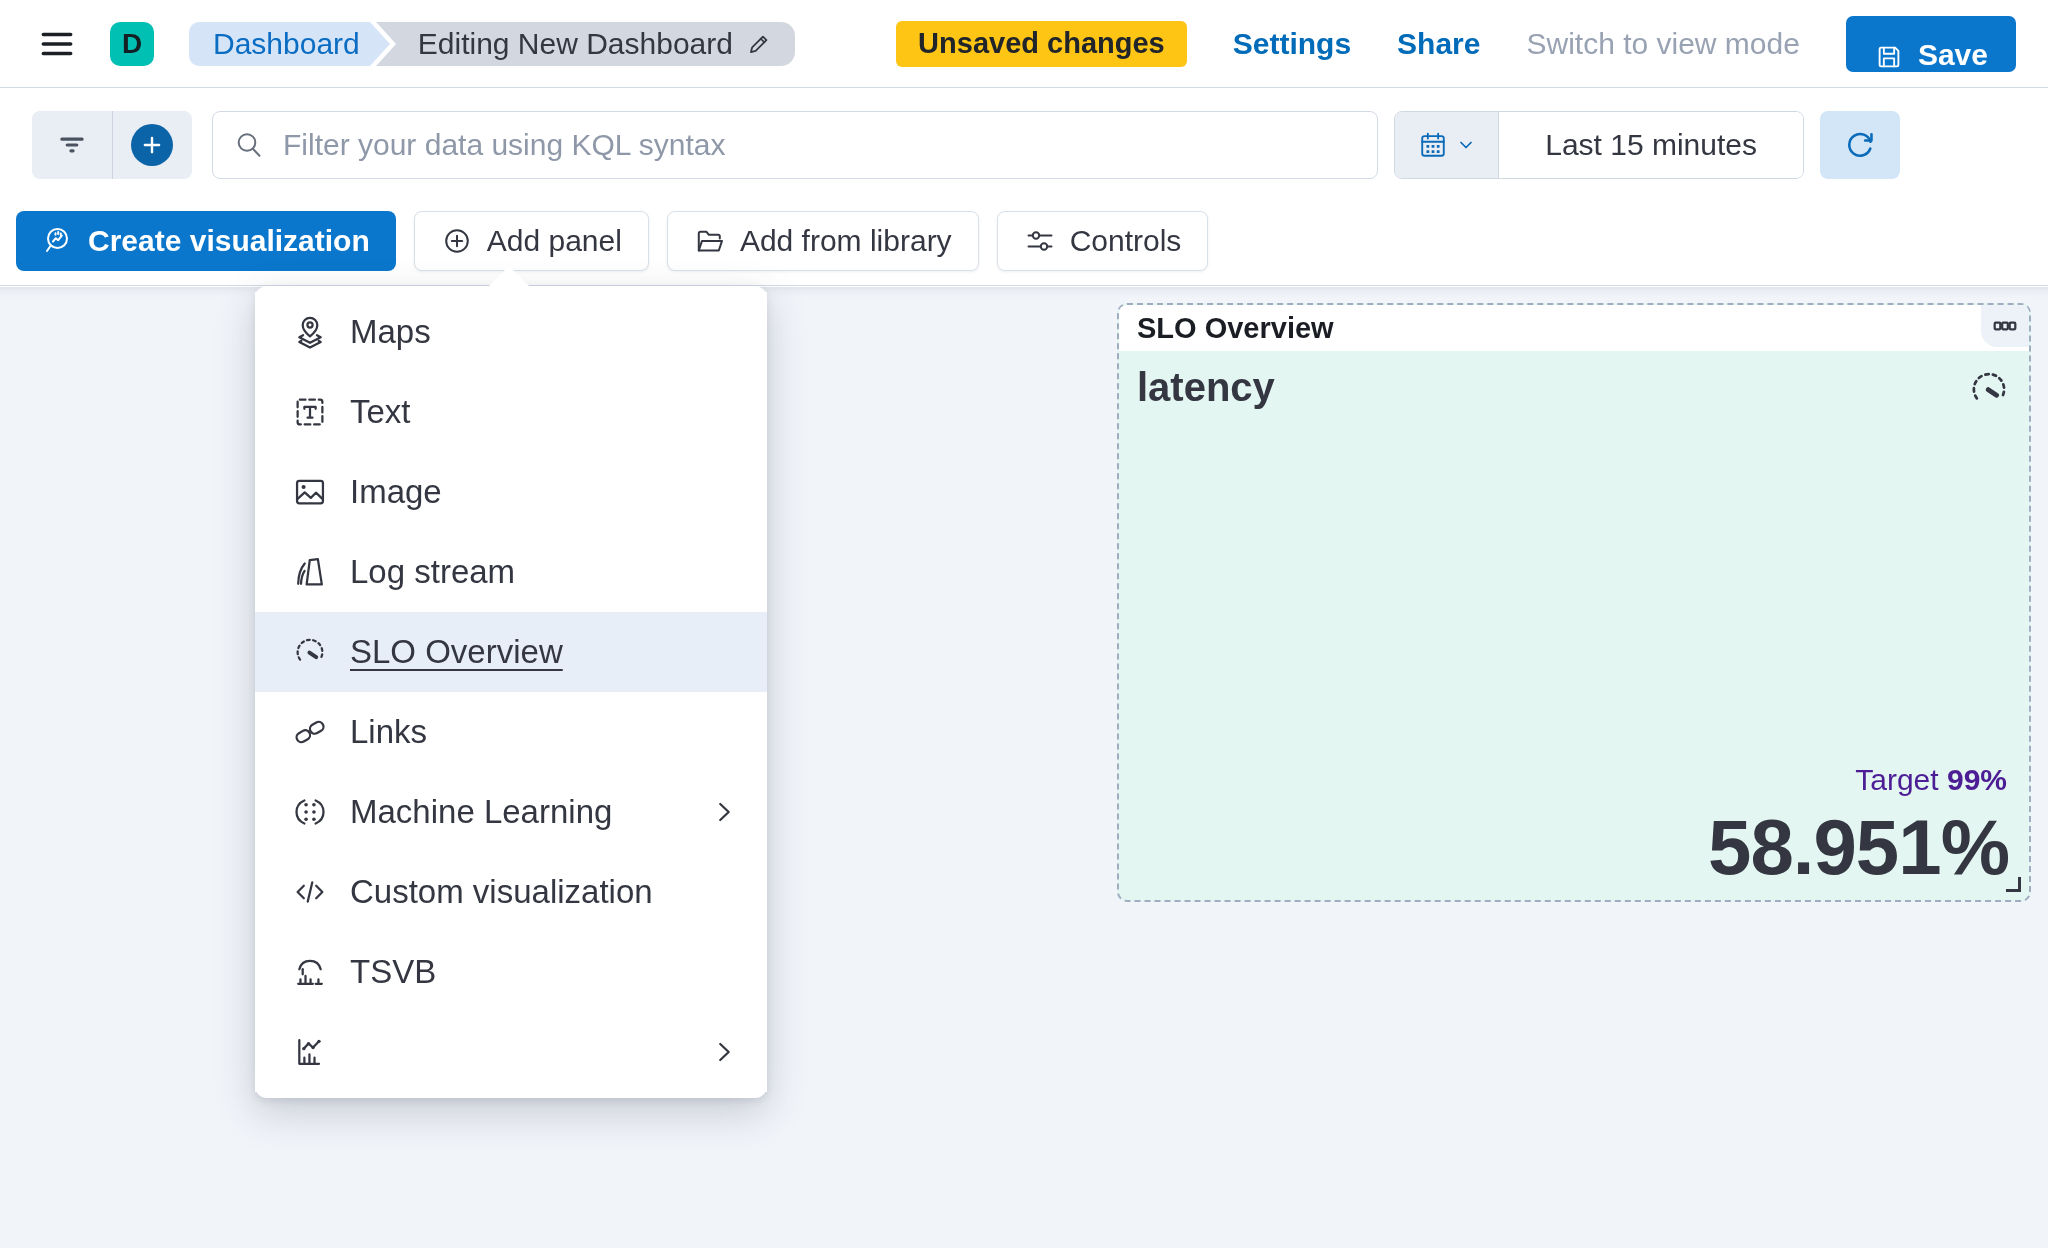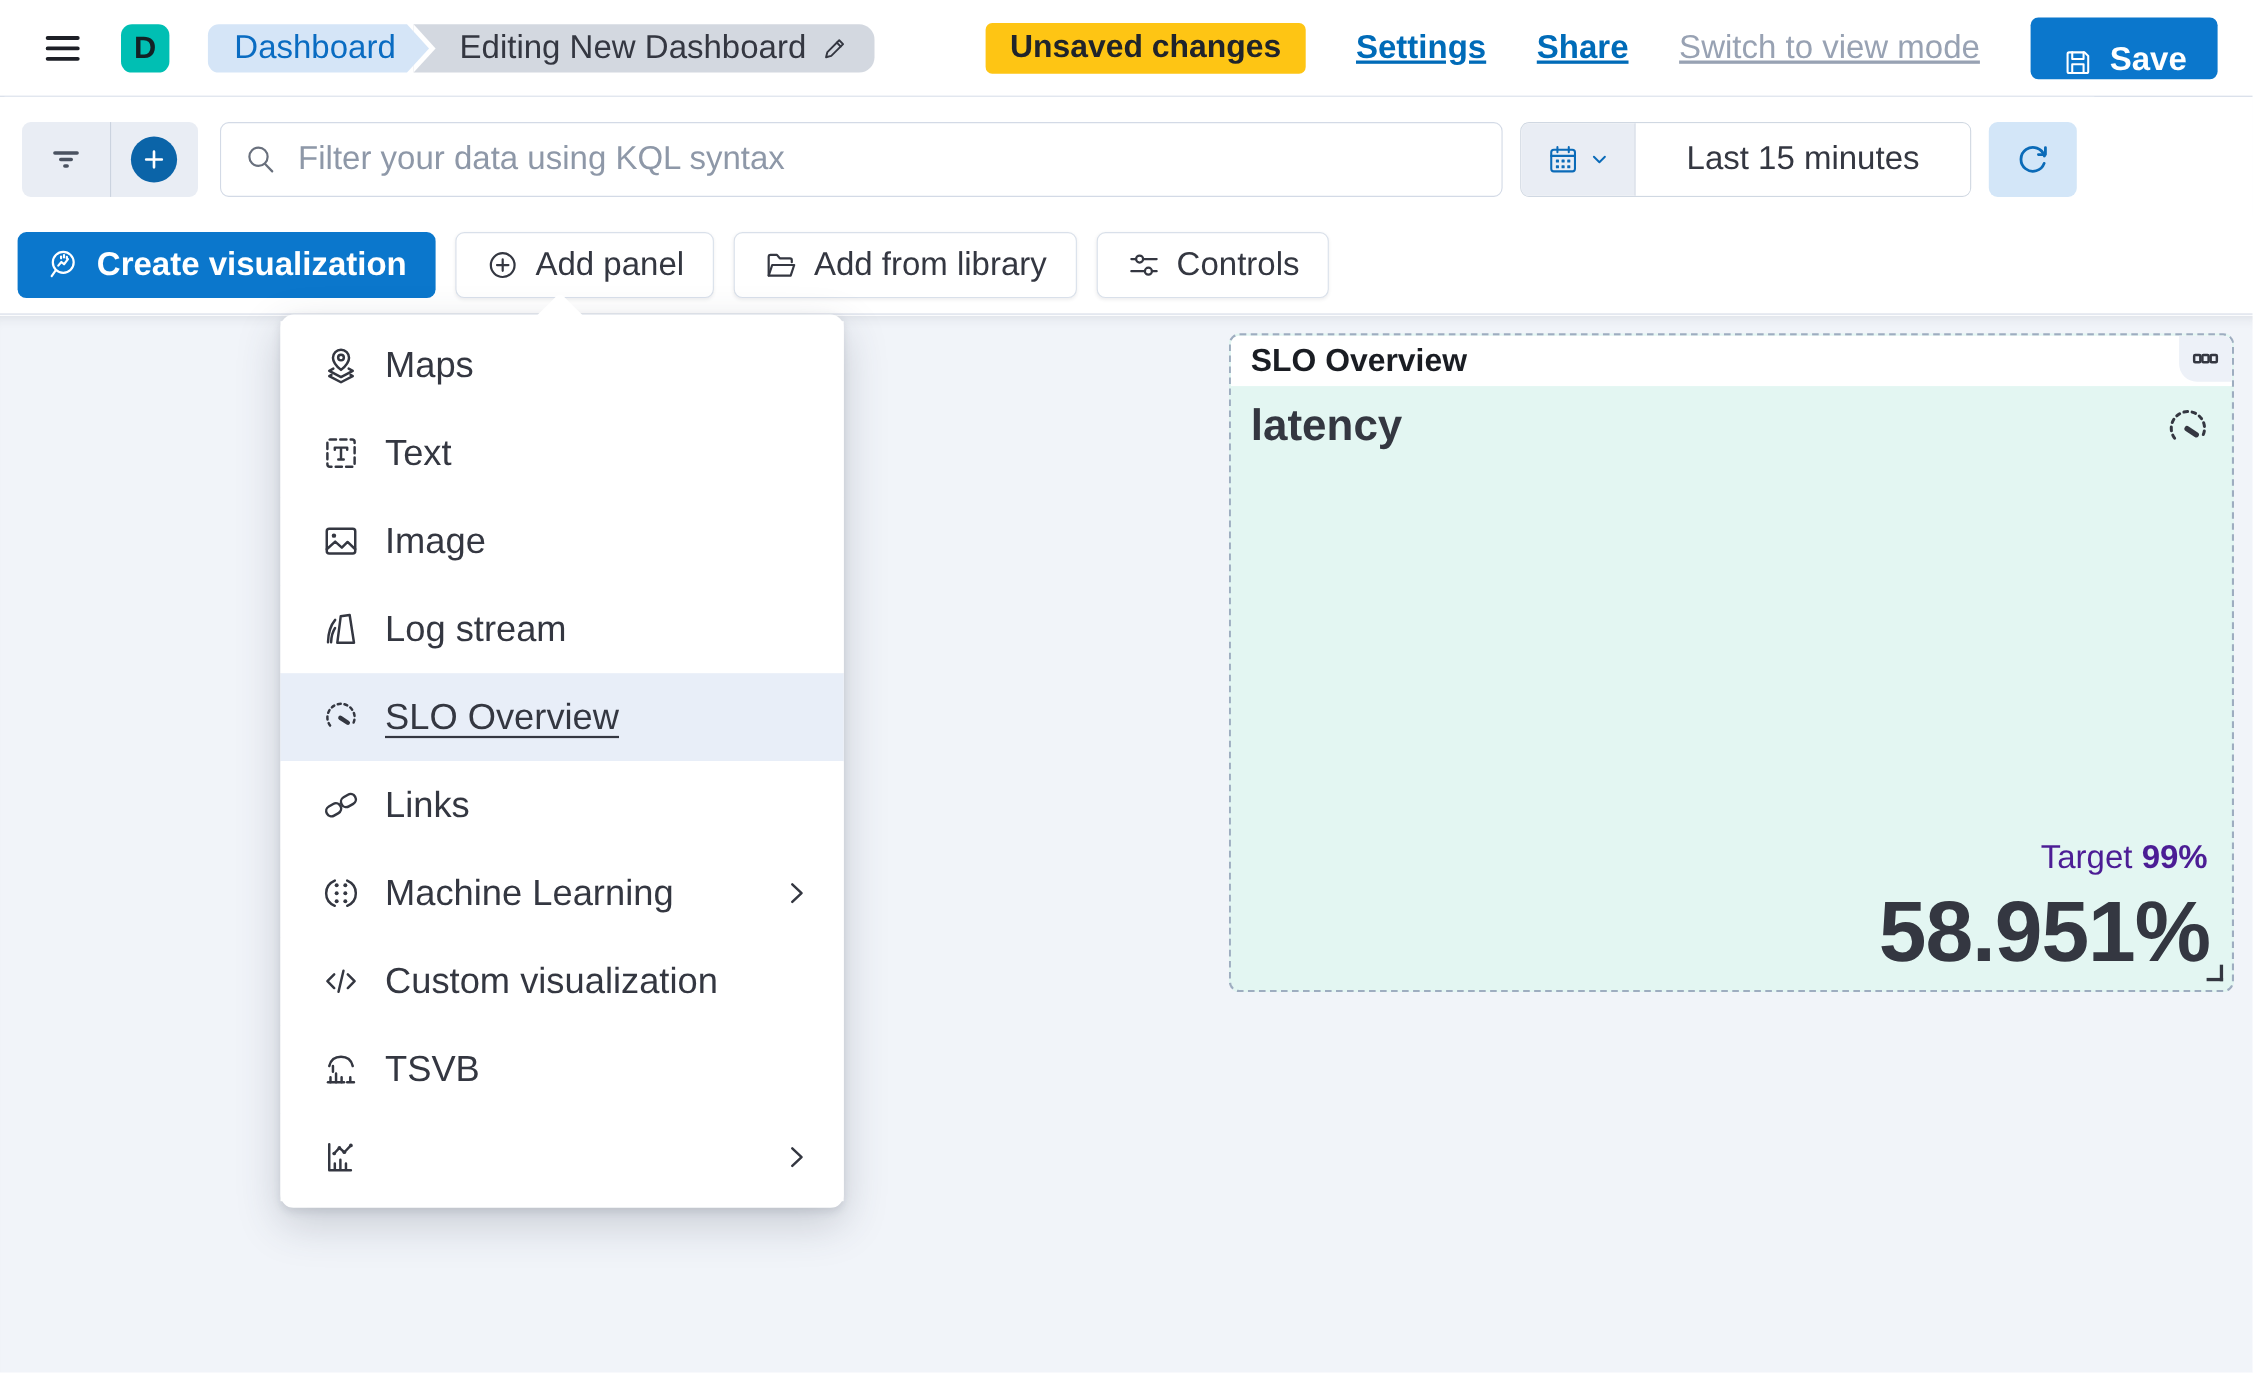--- a/index.html
+++ b/index.html
@@ -23,28 +23,28 @@
                         border-left:20px solid #d5e5f7; border-top:22px solid transparent; border-bottom:22px solid transparent; }
   .crumb-current { position:relative; z-index:1; height:44px; background:#d3d8e0; color:#343741; font-size:30px;
                    display:flex; align-items:center; gap:12px; margin-left:6px;
                    padding:0 22px 0 42px; border-radius:0 14px 14px 0; cursor:pointer; }
   .crumb-current::before { content:""; position:absolute; left:0; top:0;
                            border-left:20px solid #ffffff; border-top:22px solid transparent; border-bottom:22px solid transparent; }
   .crumb-current .ic { width:28px; height:28px; color:#343741; }
   .top-right { margin-left:auto; display:flex; align-items:center; gap:46px;padding-left:40px; }
   .badge-warn { height:46px; display:flex; align-items:center; padding:0 22px; background:#fec514;
                 border-radius:6px; font-size:29px; font-weight:700; color:#20242b; }
-  .toplink { font-size:30px; font-weight:600; color:#006bb8; background:none; border:none; cursor:pointer; font-family:inherit;text-decoration:underline; }
+  .toplink { font-size:30px; font-weight:600; color:#006bb8; background:none; border:none; cursor:pointer; font-family:inherit; }
   .toplink.disabled { color:#98a2b3; font-weight:400; cursor:default; }
   .btn-save { height:56px; display:flex; align-items:flex-end; gap:14px; padding:0 28px; background:#0b77cc;
               border:none; border-radius:7px; color:#fff; font-size:30px; font-weight:600; font-family:inherit; cursor:pointer; }
   .btn-save .ic { width:30px; height:30px; }
 
   
-  .querybar { position:absolute; top:88px; left:4px; width:1900px; height:108px; background:#fff;
+  .querybar { position:absolute; top:88px; left:16px; width:1900px; height:108px; background:#fff;
               display:flex; align-items:flex-end; padding:0 16px; }
   .querybar > * { margin-bottom:17px; }
   .filter-group { display:flex; height:68px; width:160px; background:#e9edf4; border-radius:8px; overflow:hidden; }
   .filter-group .seg { flex:1; display:flex; align-items:center; justify-content:center; background:none; border:none; cursor:pointer; }
   .filter-group .seg + .seg { border-left:1px solid #cbd3df; }
   .filter-icon-svg { width:34px; height:34px; color:#4a5260; }
   .plus-disc { width:42px; height:42px; border-radius:50%; background:#0b64a8; display:flex; align-items:center; justify-content:center; }
   .plus-disc .ic { width:24px; height:24px; color:#fff; stroke-width:3.2; }
   .kql { flex:1; height:68px; margin-left:20px; background:#fff; border:1px solid #d3dae6; border-radius:8px;
          display:flex; align-items:center; padding:0 20px; }

